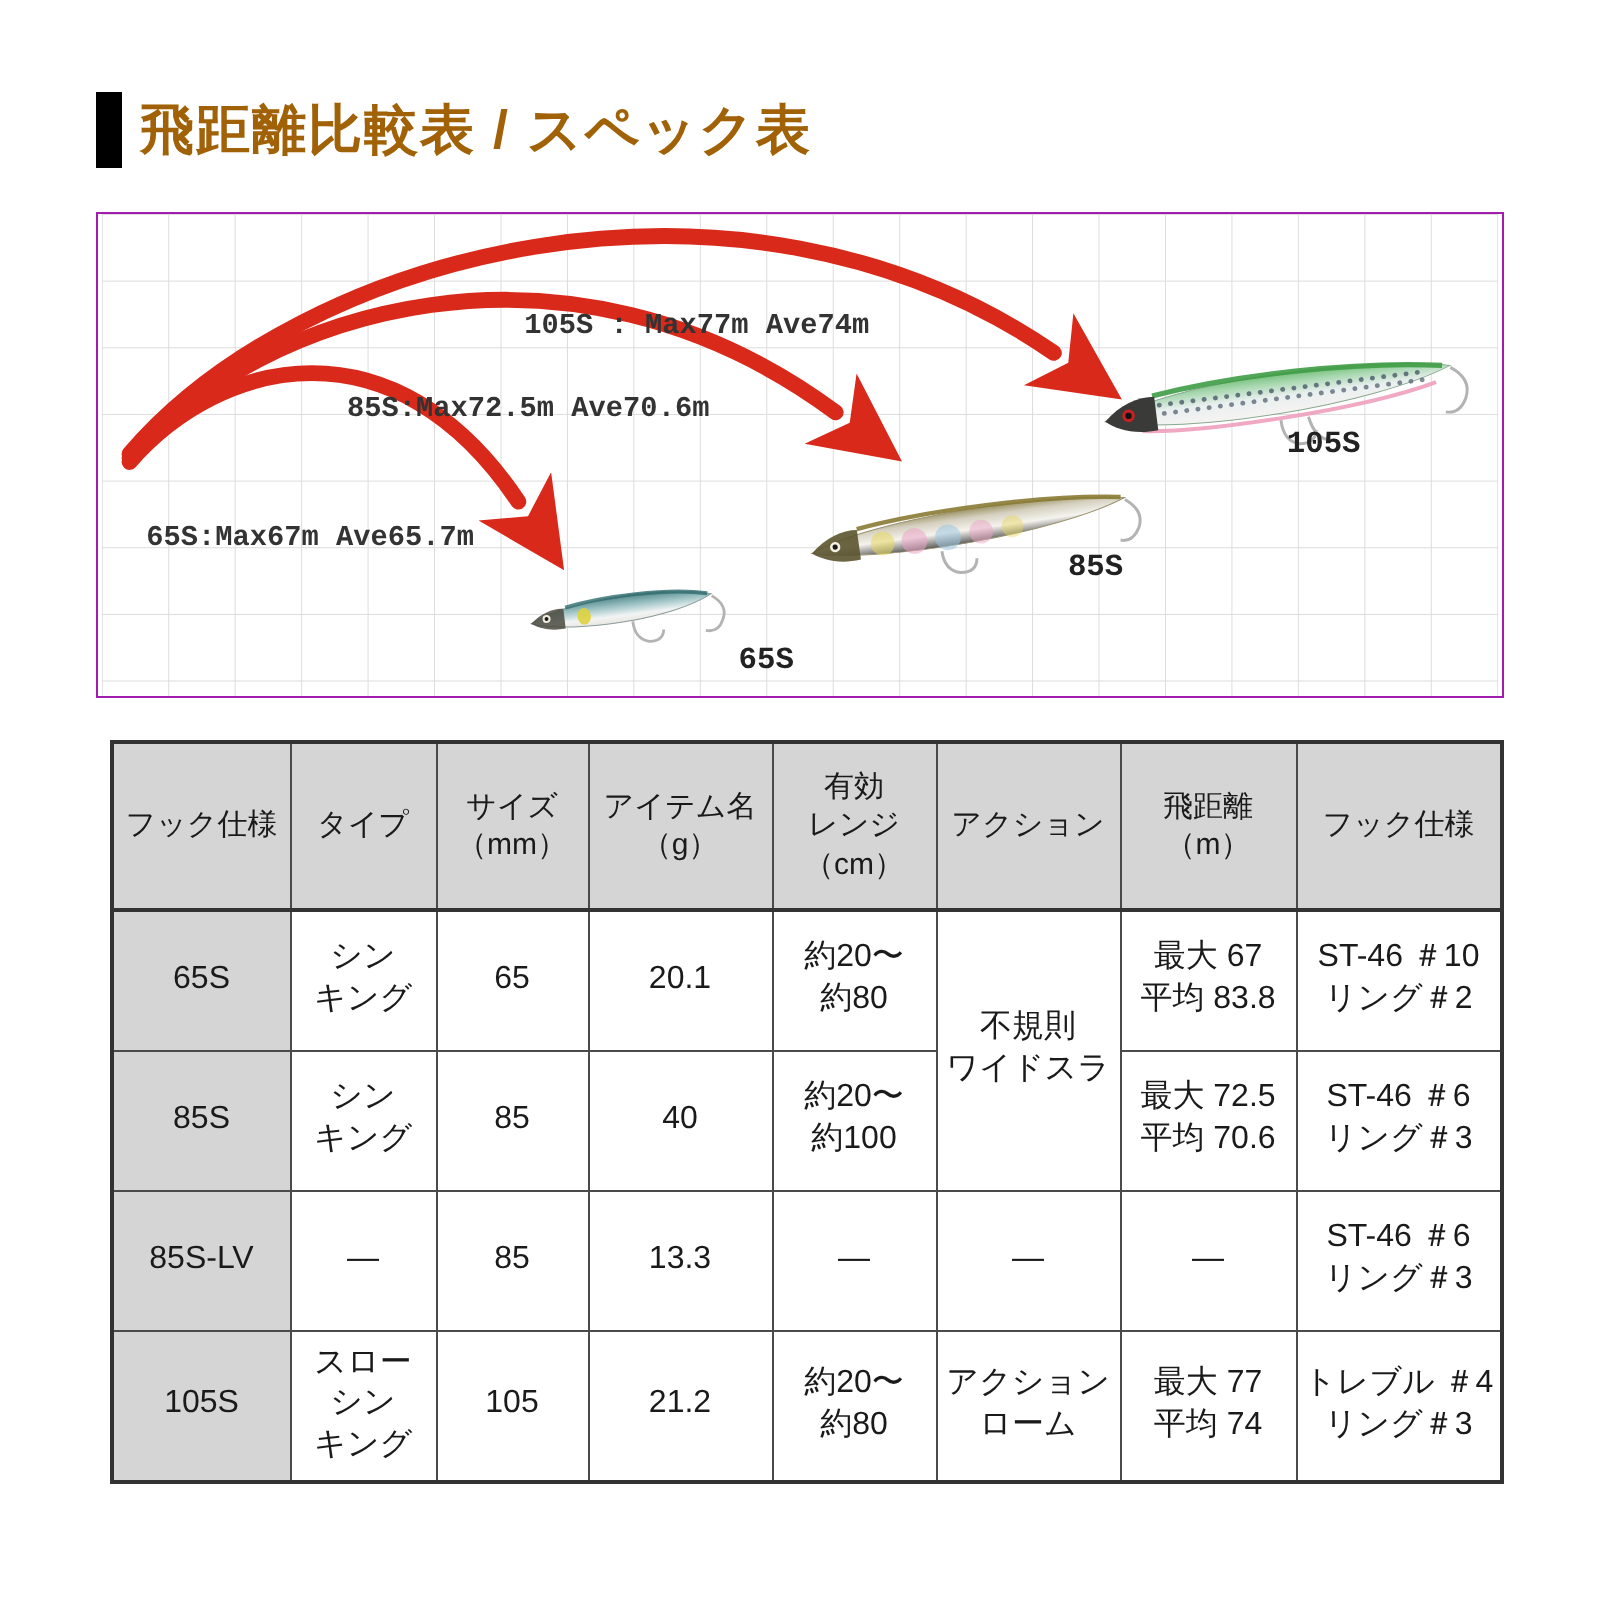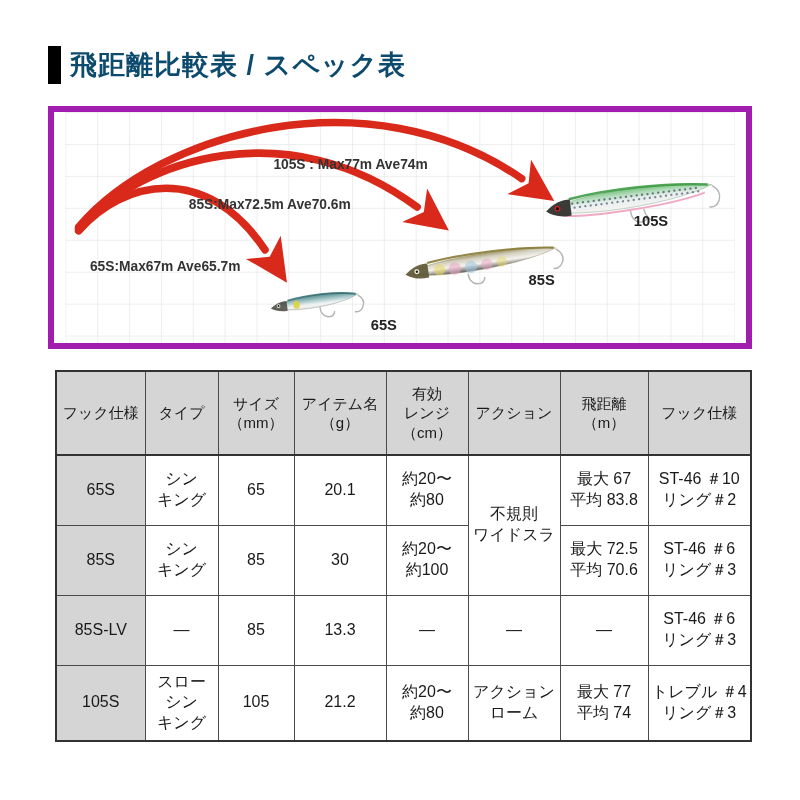--- a/index.html
+++ b/index.html
@@ -4,25 +4,25 @@
 <style>
   html,body{margin:0;padding:0;}
   body{
     width:800px;height:800px;position:relative;background:#ffffff;
     font-family:"Liberation Sans","DejaVu Sans",sans-serif;color:#1a1a1a;
     overflow:hidden;
   }
   
   .title-row{position:absolute;left:48px;top:46px;display:flex;align-items:center;}
   .title-bar{width:13px;height:38px;background:#000;margin-right:9px;}
-  .title-text{font-size:27px;font-weight:800;letter-spacing:1px;color:#0c4a6e;white-space:nowrap;}
+  .title-text{font-size:27px;font-weight:800;letter-spacing:1px;color:#a16207;white-space:nowrap;}
   
   .diagram{
     position:absolute;left:48px;top:106px;width:704px;height:243px;
-    border:6px solid #a21caf;box-sizing:border-box;background:#fff;
+    border:1px solid #a21caf;box-sizing:border-box;background:#fff;font-family:Liberation Mono, monospace;
   }
   .diagram svg{display:block;width:100%;height:100%;}
   .arc-label{font-size:14.5px;font-weight:bold;fill:#333;}
   .lure-label{font-size:15.5px;font-weight:bold;fill:#222;}
   
   .spec-table{
     position:absolute;left:55px;top:370px;width:695px;
     border-collapse:collapse;table-layout:fixed;
     font-size:16px;color:#1a1a1a;
   }
@@ -170,21 +170,21 @@
       <td>最大 67
 平均 83.8</td>
       <td>ST-46 ＃10
 リング＃2</td>
     </tr>
     <tr class="r">
       <td class="item">85S</td>
       <td>シン
 キング</td>
       <td>85</td>
-      <td>30</td>
+      <td>40</td>
       <td>約20〜
 約100</td>
       <td>最大 72.5
 平均 70.6</td>
       <td>ST-46 ＃6
 リング＃3</td>
     </tr>
     <tr class="r">
       <td class="item">85S-LV</td>
       <td>—</td>

